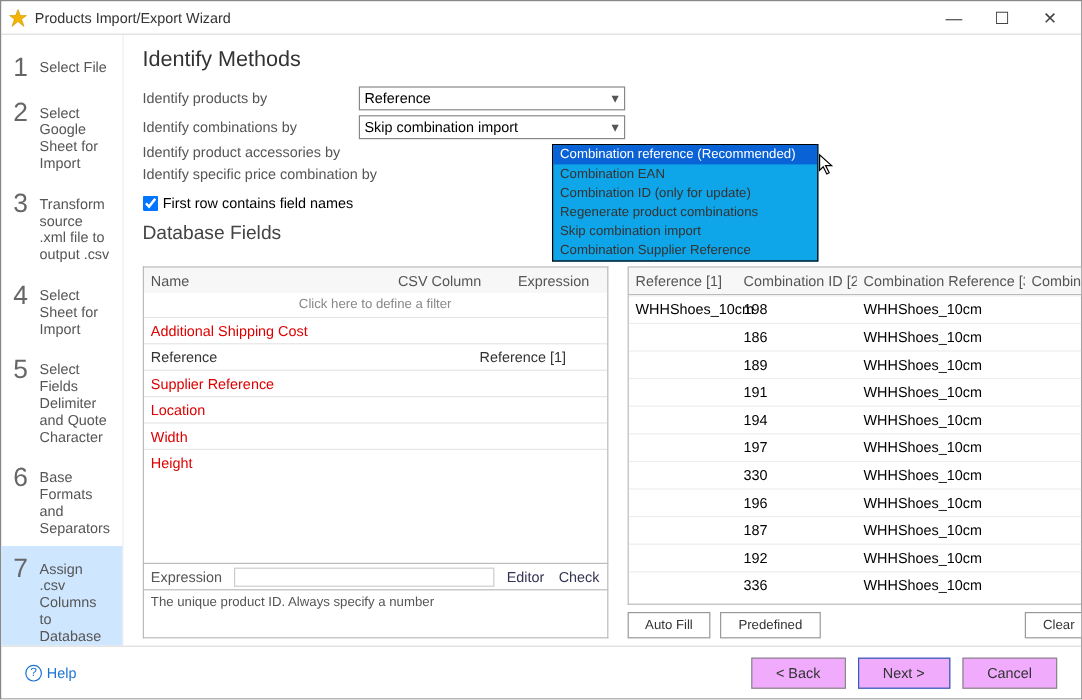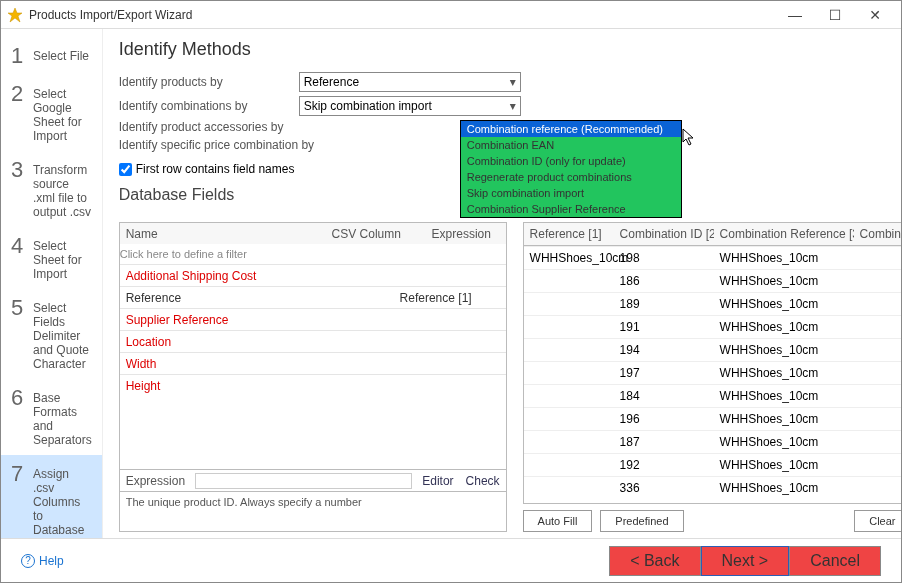--- a/index.html
+++ b/index.html
@@ -22,44 +22,44 @@
 .formrow .combo { flex: 0 0 222px; border: 1px solid #888; height: 20px; display: flex; align-items: center; padding: 0 4px; justify-content: space-between; font-size: 11px; background:#fff; }
 .formrow .combo .arrow { color:#555; }
 .chkrow { margin: 8px 0 10px; display:flex; align-items:center; gap:4px; }
 .chkrow input { width:13px; height:13px; }
 .cols { flex:1; display:flex; gap:16px; min-height:0; }
 .col { flex:1; display:flex; flex-direction:column; border: none; min-width:0; }
 .col h3 { font-size: 16px; font-weight: 400; color: #444; margin-bottom: 18px; }
 .grid-head { display:flex; border:1px solid #bbb; border-bottom:none; background:#f7f7f7; font-size:11px; color:#555; height:22px; align-items:center; }
 .grid-head div { padding: 0 6px; }
 .db-name { flex:1; } .db-csv { width:100px; } .db-exp { width:80px; }
-.filterbar { border:1px solid #bbb; border-top:none; border-bottom:none; text-align:left; color:#888; padding:4px 0; font-size:11px; }
+.filterbar { border:1px solid #bbb; border-top:none; border-bottom:none; text-align:center; color:#888; padding:4px 0; font-size:11px; }
 .dbrows { border:1px solid #bbb; border-top:none; flex:1; overflow:hidden; }
 .dbrow { display:flex; border-top:1px solid #e5e5e5; height:22px; align-items:center; padding:0 6px; font-size:11px; }
 .dbrow .n { flex:1; color:#d00; } .dbrow .c { width:100px; color:#333; } .dbrow.norm .n{ color:#333; }
 .exprrow { display:flex; border:1px solid #bbb; border-top:none; height:22px; align-items:center; font-size:11px; }
 .exprrow .lab { padding:0 6px; color:#555; } .exprrow .inp { flex:1; border:1px solid #ccc; height:16px; margin:0 4px; }
 .exprrow .btn { padding:0 6px; color:#335; }
 .hint { border:1px solid #bbb; border-top:none; padding:4px 6px; font-size:11px; color:#555; height:40px; }
 .csv-head { display:flex; border:1px solid #bbb; background:#f7f7f7; font-size:11px; color:#555; height:24px; align-items:center; }
 .csv-head div { padding:0 6px; white-space:nowrap; overflow:hidden; }
 .csv-ref { width:90px; } .csv-cid { width:100px; } .csv-cref { width:140px; } .csv-sup { flex:1; }
 .csvrows { border:1px solid #bbb; border-top:none; flex:1; overflow:hidden; }
 .csvrow { display:flex; border-top:1px solid #eee; height:23px; align-items:center; font-size:11px; }
 .csvrow div { padding:0 6px; }
 .csvbtns { display:flex; gap:8px; margin-top:6px; }
 .csvbtns .b { border:1px solid #999; padding:4px 14px; font-size:11px; color:#333; background:#fff; }
 .csvbtns .sp { flex:1; }
 .footer { height:44px; border-top:1px solid #ddd; display:flex; align-items:center; padding:0 20px; gap:0; }
 .footer .help { color:#1a73d1; display:flex; align-items:center; gap:4px; font-size:12px; }
 .footer .spacer { flex:1; }
-.footer .fb { border:1px solid #888; padding:5px 20px; font-size:16px; color:#333; background:#ef4444; }
+.footer .fb { border:1px solid #888; padding:5px 20px; font-size:12px; color:#333; background:#f0abfc; margin-left:10px; }
 .footer .fb.primary { border:1.5px solid #2a5fb5; }
 
-.dropdown { position:absolute; left:357px; top:91px; width:222px; border:1px solid #000; background:#22c55e; z-index:50; }
+.dropdown { position:absolute; left:357px; top:91px; width:222px; border:1px solid #000; background:#0ea5e9; z-index:50; }
 .dropdown .opt { padding:2px 6px; font-size:11px; color:#333; white-space:nowrap; }
 .dropdown .opt.sel { background:#0a63d6; color:#fff; }
 .cursor { position:absolute; left:579px; top:99px; z-index:60; pointer-events:none; }
 .icon svg { width:16px; height:16px; }
 </style>
 </head>
 <body>
 
 <div class="window">
   <div class="titlebar">
@@ -217,21 +217,21 @@
                 <div class="csv-sup"></div>
               </div>
               <div class="csvrow">
                 <div class="csv-ref"></div>
                 <div class="csv-cid">197</div>
                 <div class="csv-cref">WHHShoes_10cm</div>
                 <div class="csv-sup"></div>
               </div>
               <div class="csvrow">
                 <div class="csv-ref"></div>
-                <div class="csv-cid">184</div>
+                <div class="csv-cid">330</div>
                 <div class="csv-cref">WHHShoes_10cm</div>
                 <div class="csv-sup"></div>
               </div>
               <div class="csvrow">
                 <div class="csv-ref"></div>
                 <div class="csv-cid">196</div>
                 <div class="csv-cref">WHHShoes_10cm</div>
                 <div class="csv-sup"></div>
               </div>
               <div class="csvrow">

